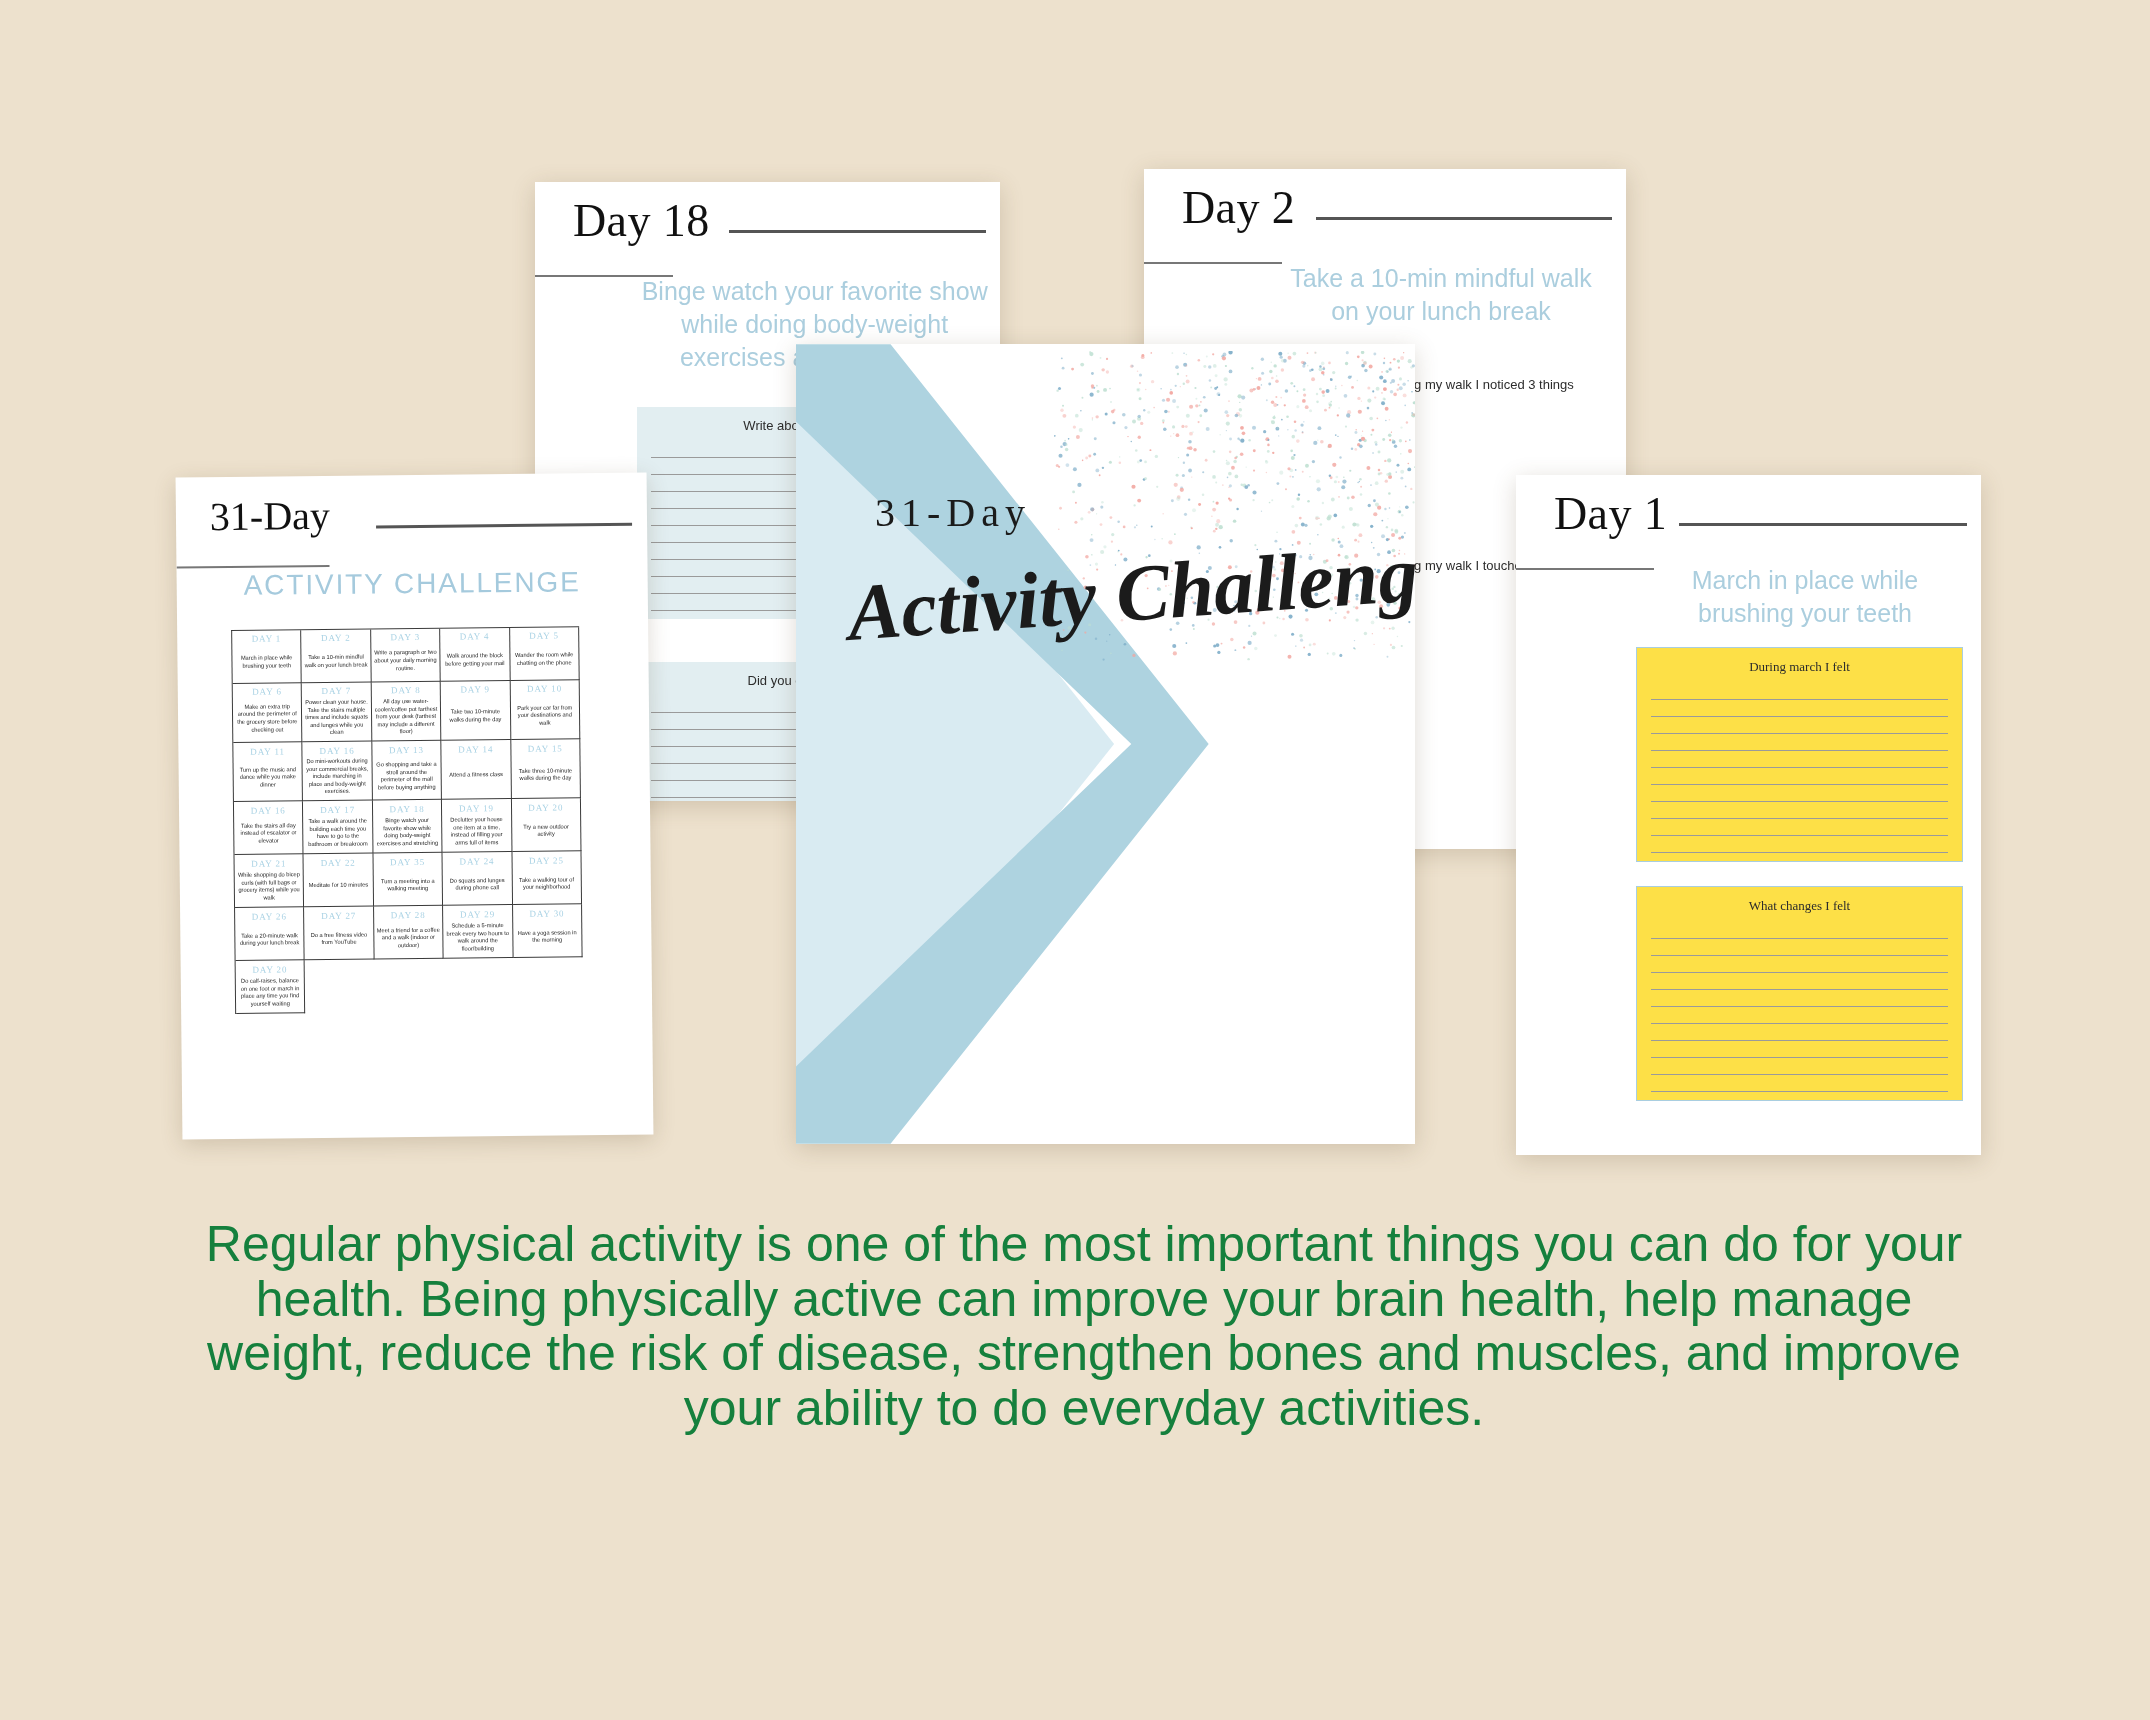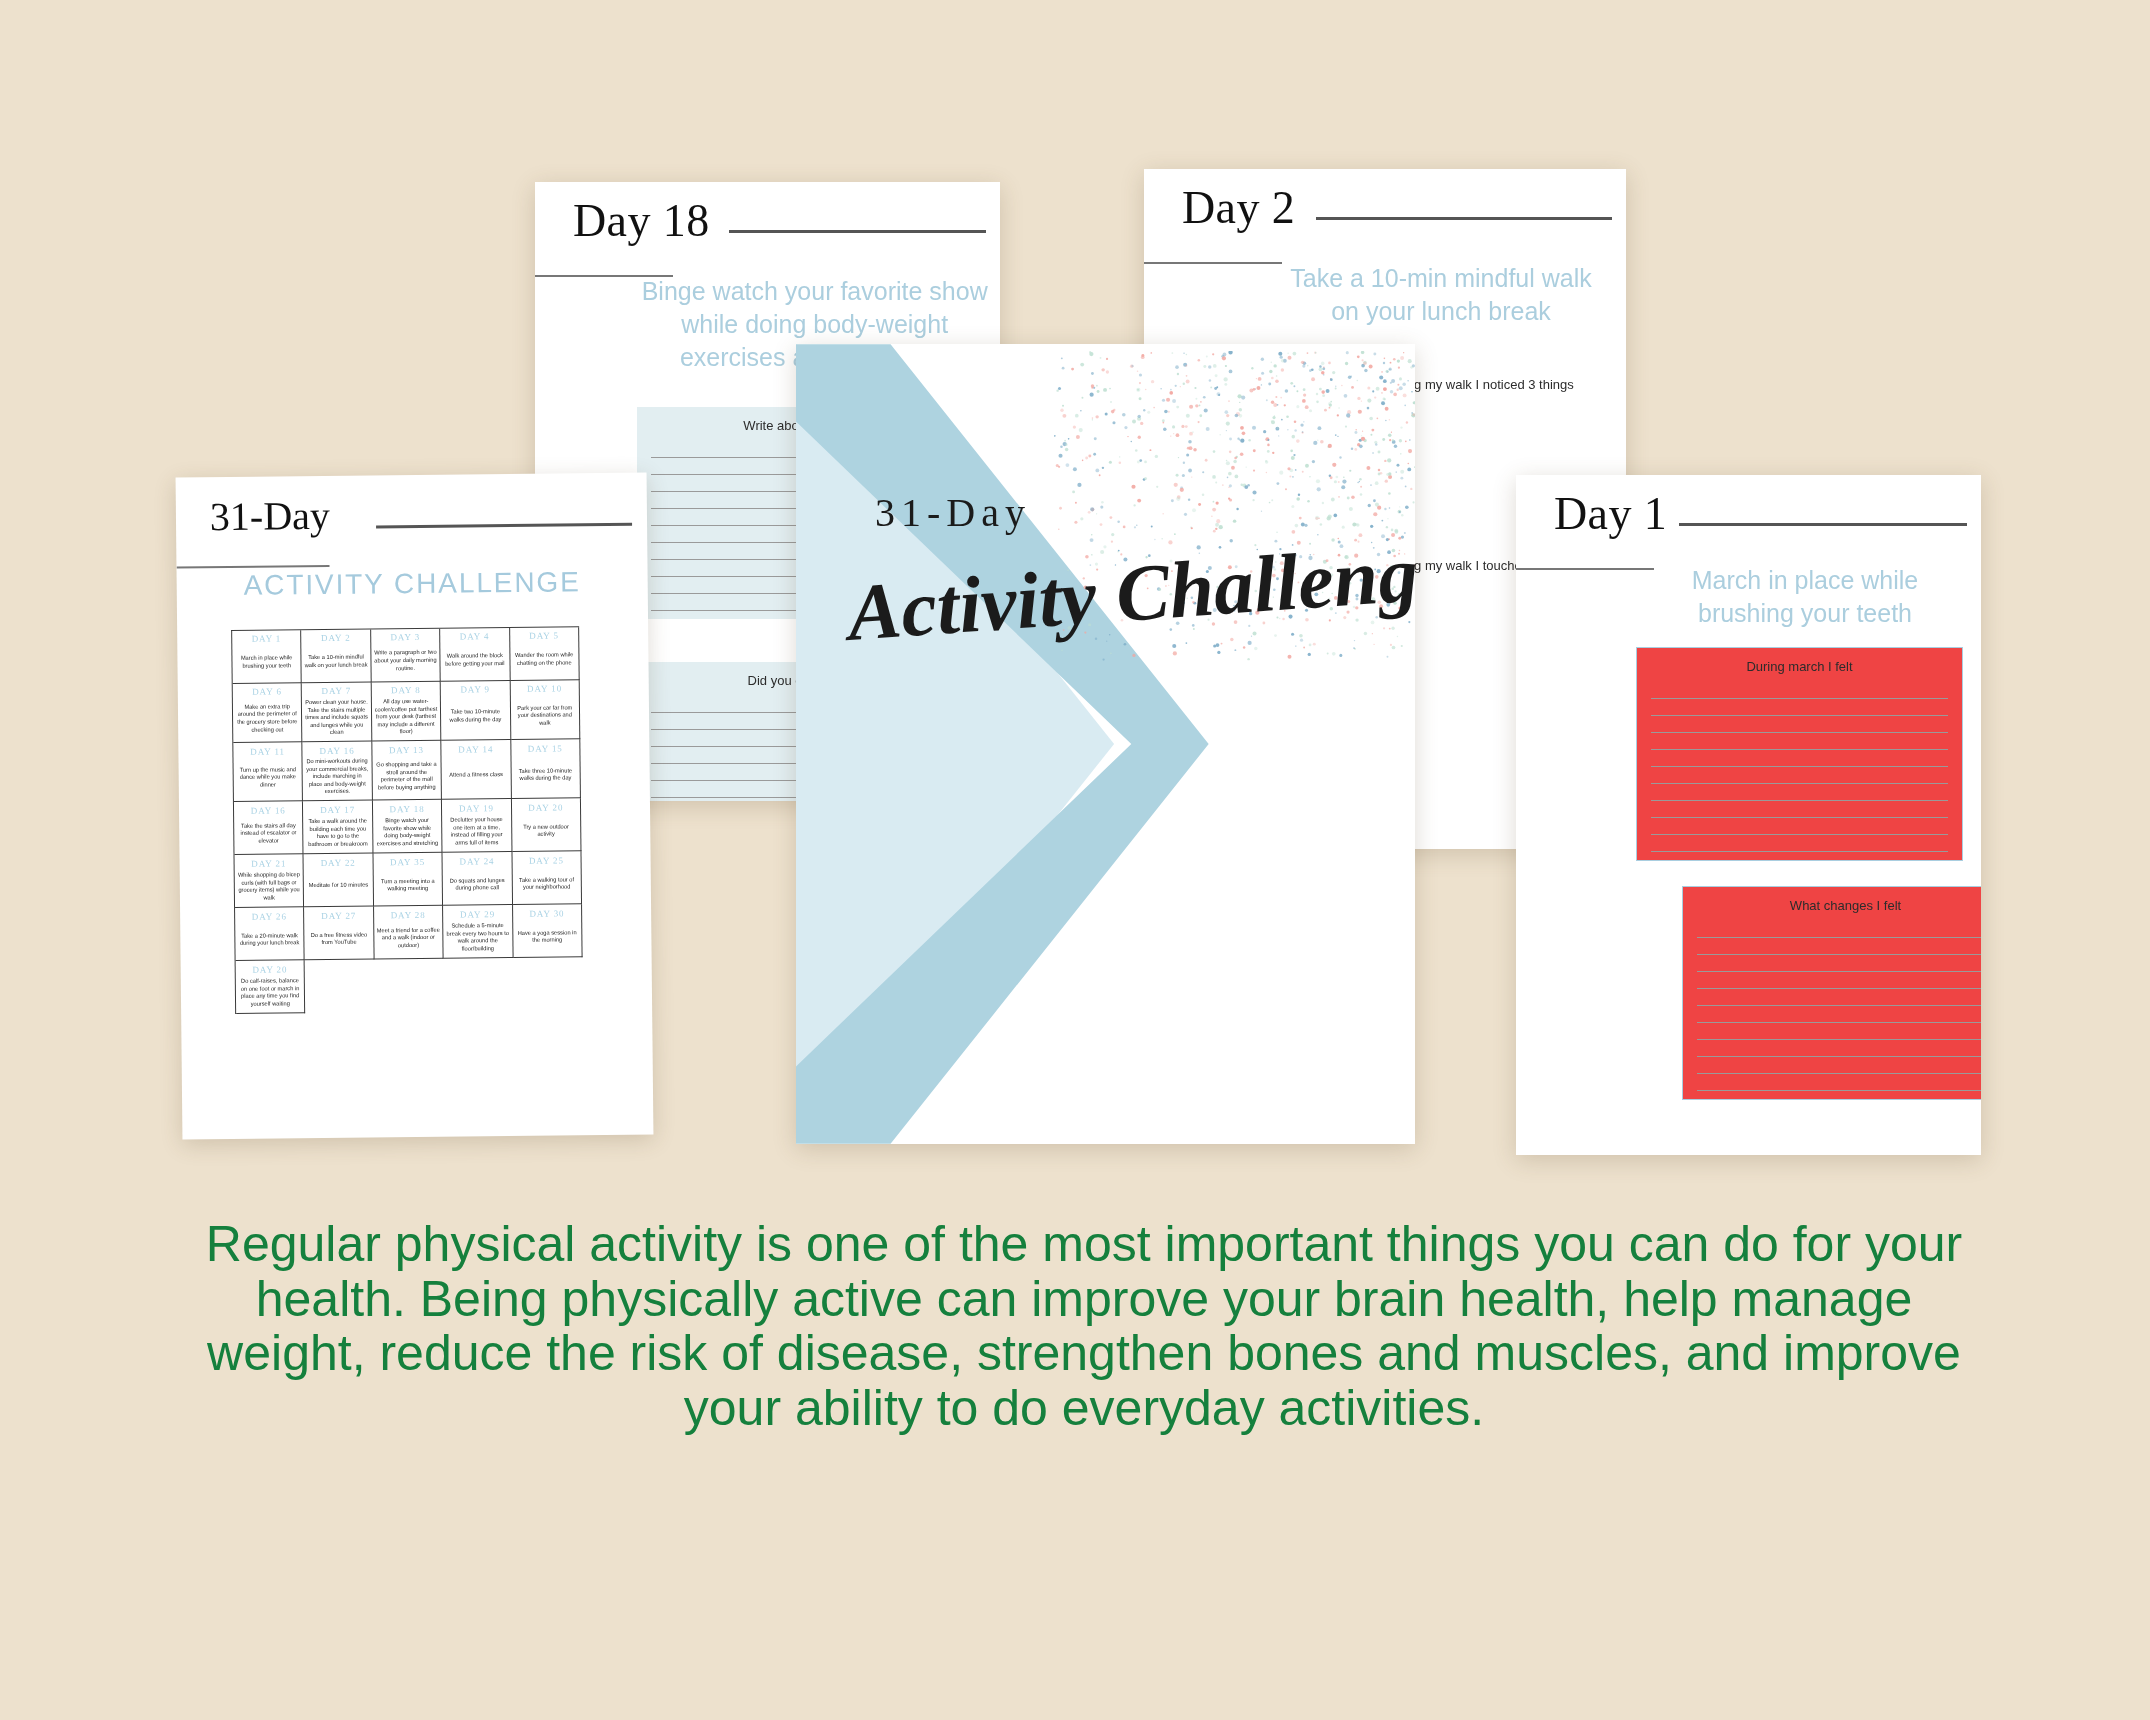--- a/index.html
+++ b/index.html
@@ -60,21 +60,21 @@
     text-align: center;
     font-size: 13px;
     color: #2c2c2c;
     padding-top: 11.2px;
     padding-bottom: 7.7px;
   }
   .lines { padding: 0 13.8px 8.6px 13.8px; }
   .lines .ln { border-bottom: 0.9px solid #9a9a9a; height: 17px; }
 
   .tinted { background: #e2eef1; }
-  .outlined { border: 1.7px solid #a9cee0; background:#ef4444; }
+  .outlined { border: 1.7px solid #a9cee0; background:#fde047;font-family:Liberation Serif, serif; }
 
   
   .cal-head-title {
     position: absolute;
     left: 34px; top: 15.5px;
     font-family: "Liberation Serif", serif;
     font-size: 40px; color: #111;
   }
   .cal-rule-long { position:absolute; height:2.6px; background:#555; left:200px; top:50px; right:15.5px; }
   .cal-rule-short { position:absolute; height:1.7px; background:#777; left:0; top:89px; width:153px; }
@@ -232,21 +232,21 @@
         <div class="ln"></div>
         <div class="ln"></div>
         <div class="ln"></div>
         <div class="ln"></div>
         <div class="ln"></div>
         <div class="ln"></div>
         <div class="ln"></div>
       </div>
     </div>
 
-    <div class="prompt-box outlined" style="left:120px; top:411px; width:327px;margin-left:46px;">
+    <div class="prompt-box outlined" style="left:120px; top:411px; width:327px;">
       <div class="prompt-label">What changes I felt</div>
       <div class="lines">
         <div class="ln"></div>
         <div class="ln"></div>
         <div class="ln"></div>
         <div class="ln"></div>
         <div class="ln"></div>
         <div class="ln"></div>
         <div class="ln"></div>
         <div class="ln"></div>

